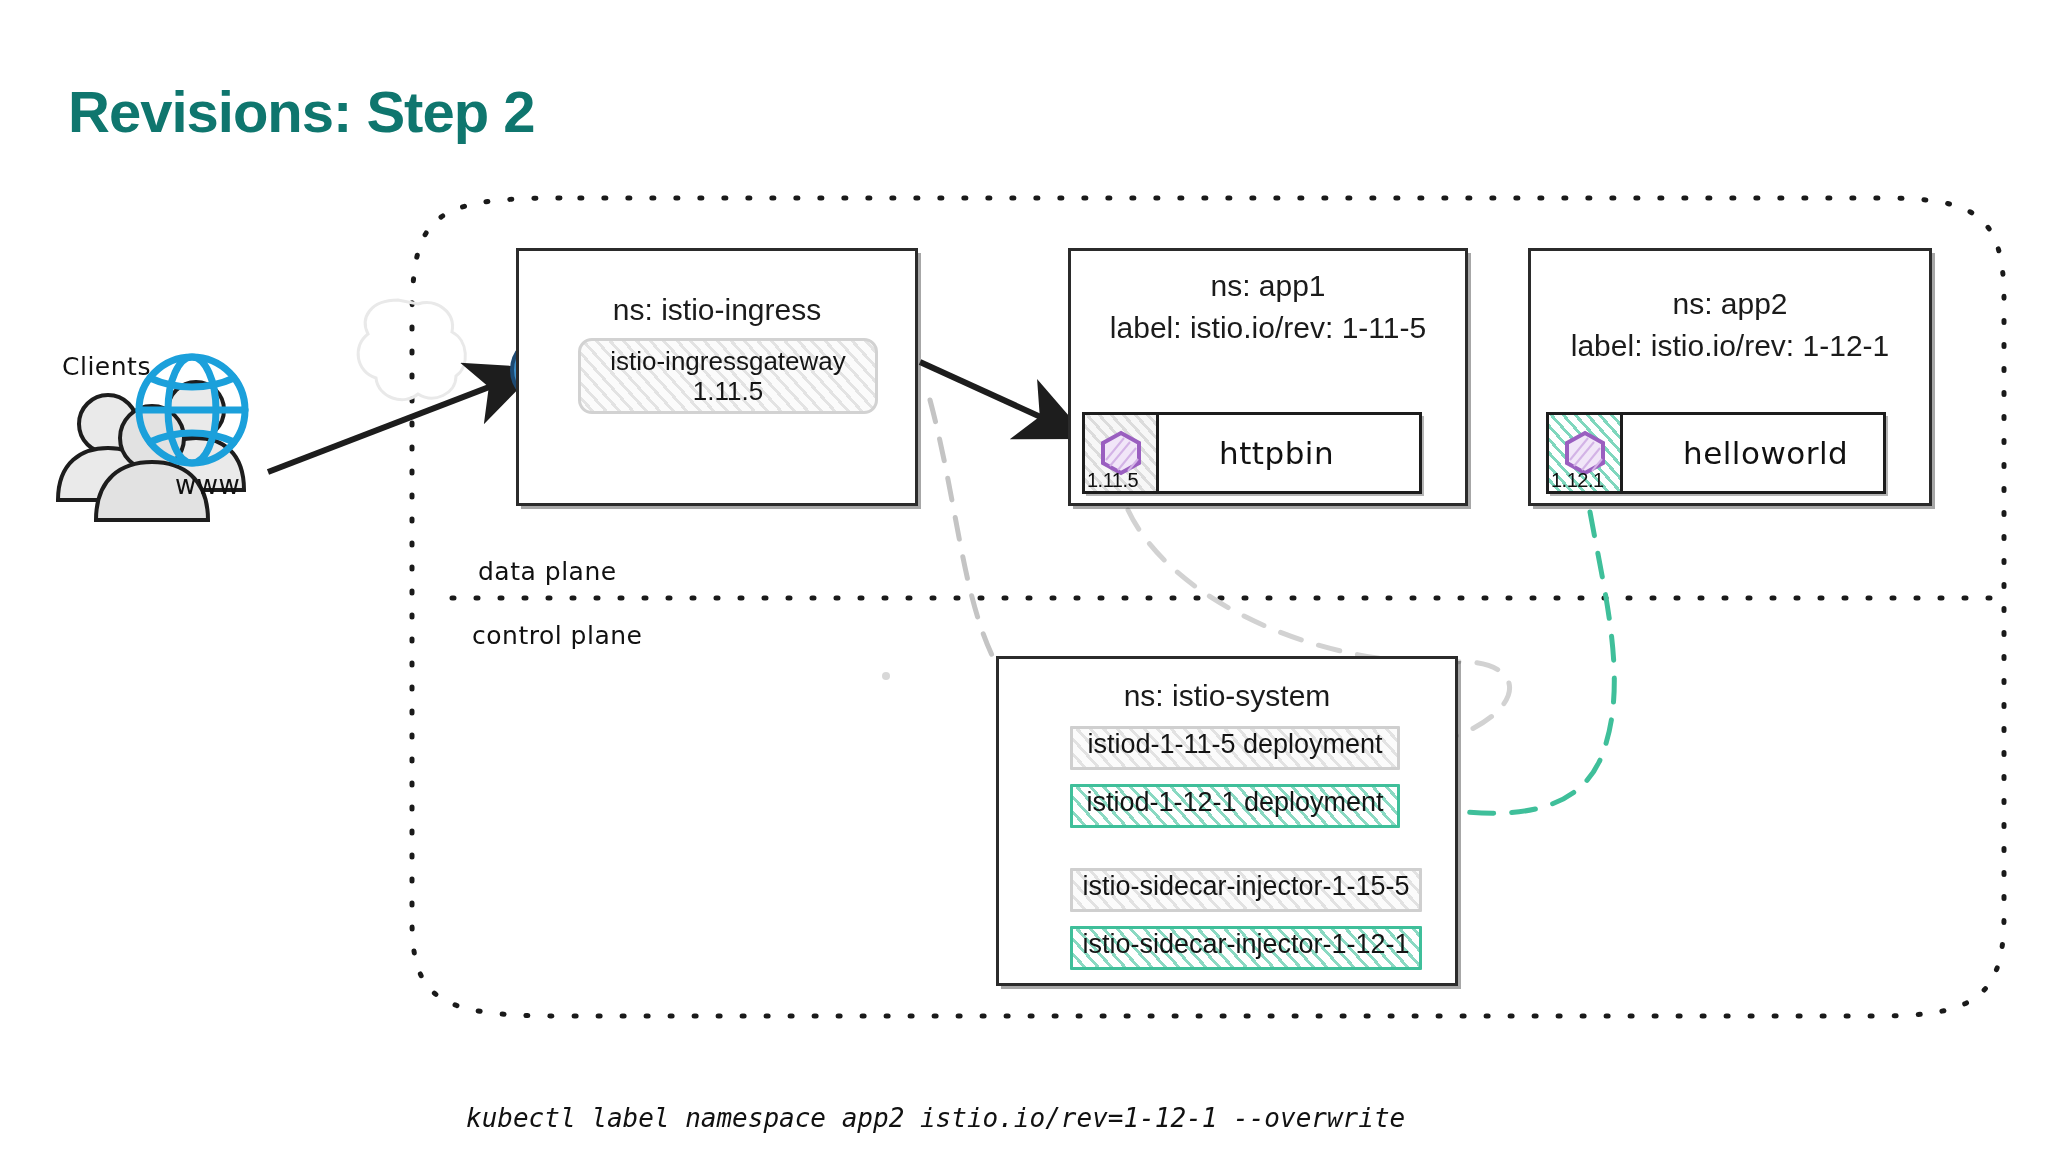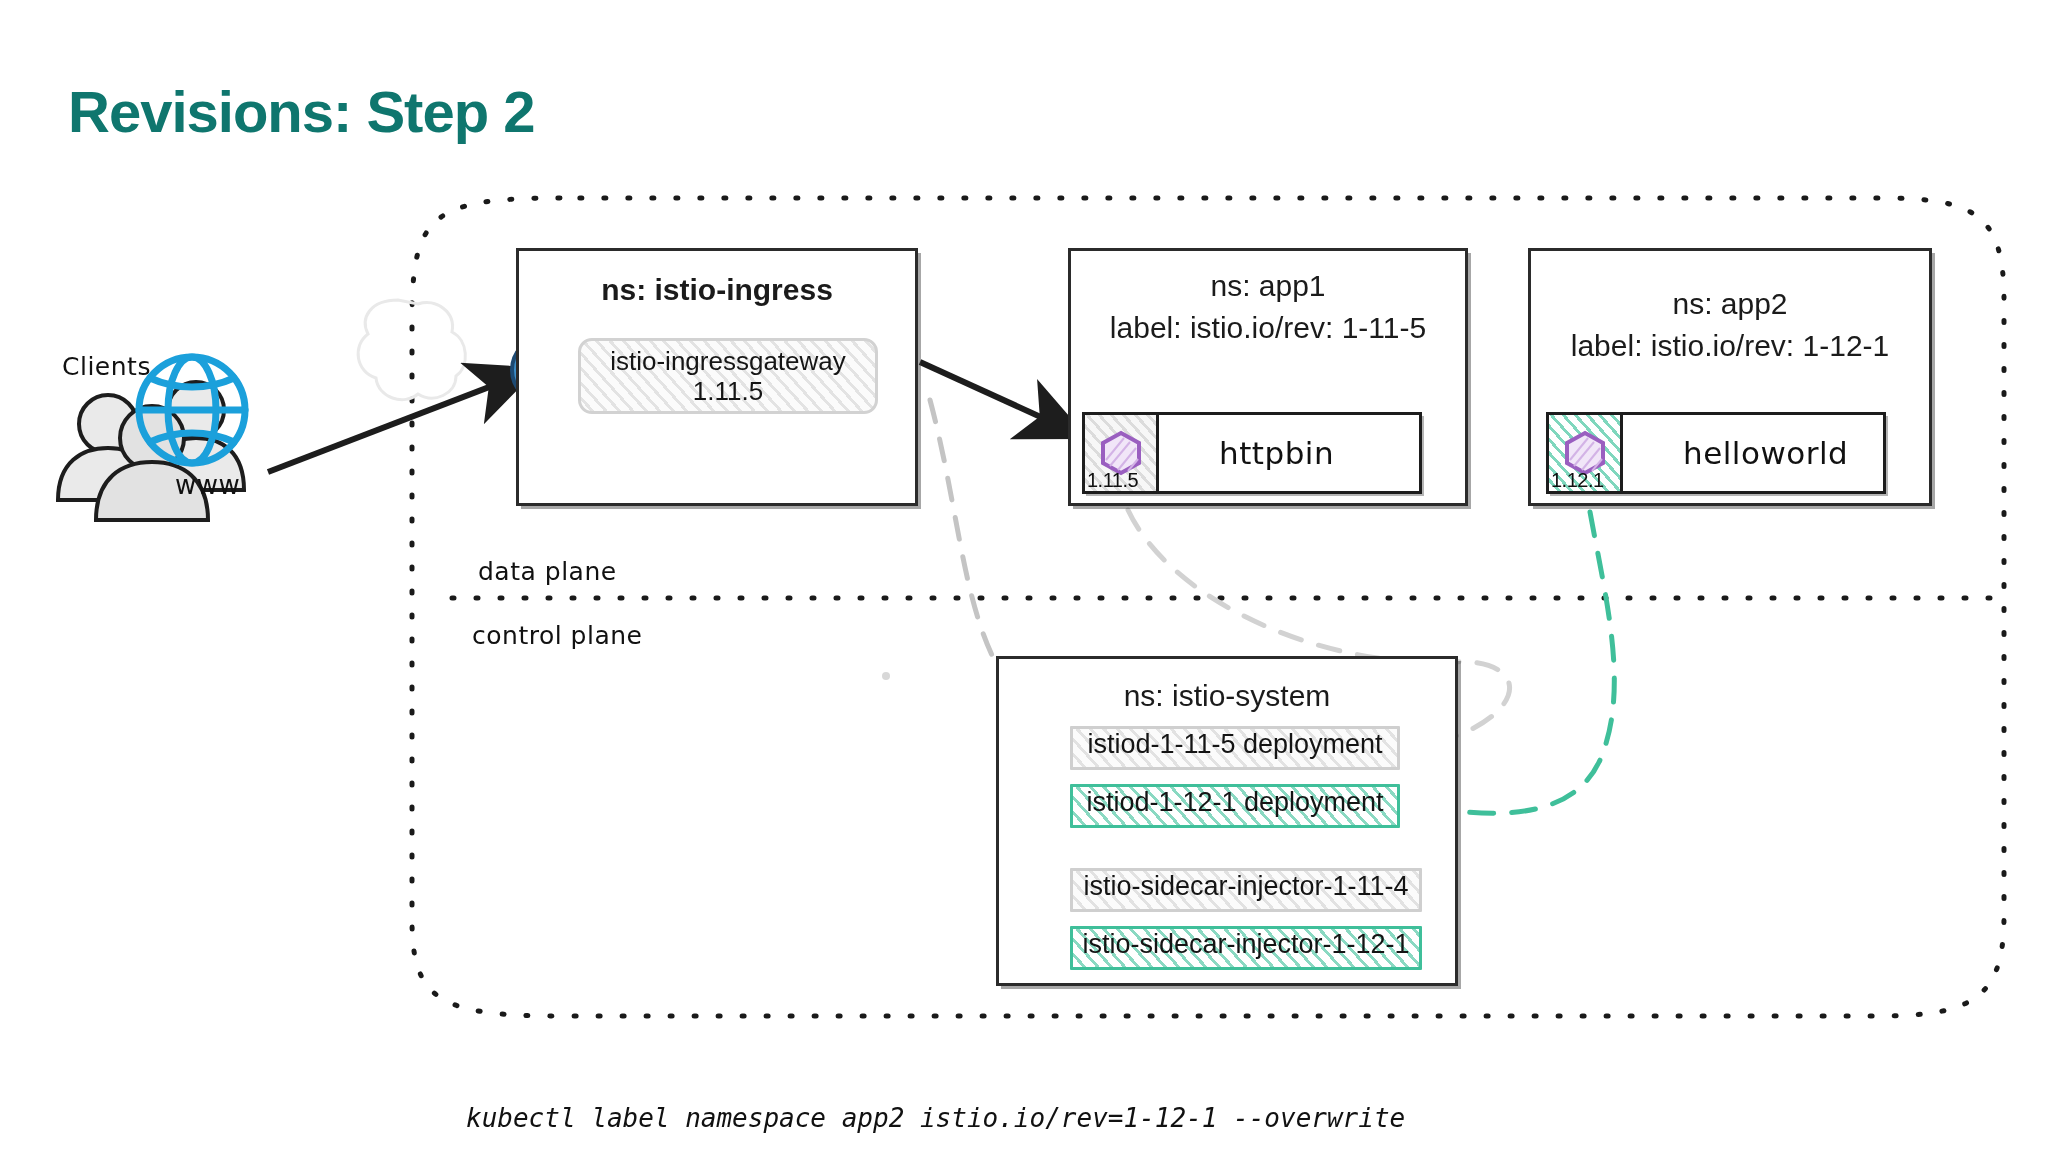--- a/index.html
+++ b/index.html
@@ -225,21 +225,21 @@
       <path d="M 1006 728 L 1070 718 L 1048 742 Z" fill="#36BBEA"></path>
     </g>
   </svg>
 
   <div id="lbl-clients" class="hand">Clients</div>
   <div id="lbl-www" class="hand">www</div>
   <div id="lbl-data-plane" class="hand">data plane</div>
   <div id="lbl-control-plane" class="hand">control plane</div>
 
   <div class="nsbox" style="left:516px;top:248px;width:402px;height:258px;">
-    <div class="nstitle" style="margin-top:22px;font-weight:bold;">ns: istio-ingress</div>
+    <div class="nstitle" style="margin-top:42px;">ns: istio-ingress</div>
   </div>
   <div id="ingress-pill">
     <span>istio-ingressgateway</span>
     <span>1.11.5</span>
   </div>
 
   <div class="nsbox" style="left:1068px;top:248px;width:400px;height:258px;">
     <div class="nstitle" style="margin-top:18px;">ns: app1</div>
     <div class="nstitle" style="margin-top:8px;">label: istio.io/rev: 1-11-5</div>
   </div>
@@ -283,21 +283,21 @@
     <div class="nstitle" style="margin-top:20px;">ns: istio-system</div>
   </div>
 
   <div class="pill gray" style="left:1070px;top:726px;width:330px;height:44px;">
     <span>istiod-1-11-5 deployment</span>
   </div>
   <div class="pill green" style="left:1070px;top:784px;width:330px;height:44px;">
     <span>istiod-1-12-1 deployment</span>
   </div>
   <div class="pill gray" style="left:1070px;top:868px;width:352px;height:44px;">
-    <span>istio-sidecar-injector-1-11-4</span>
+    <span>istio-sidecar-injector-1-15-5</span>
   </div>
   <div class="pill green" style="left:1070px;top:926px;width:352px;height:44px;">
     <span>istio-sidecar-injector-1-12-1</span>
   </div>
 
   <div id="commands">
     <div class="cmdline">kubectl label namespace app2 istio.io/rev=1-12-1 --overwrite</div>
     
     
   </div>

